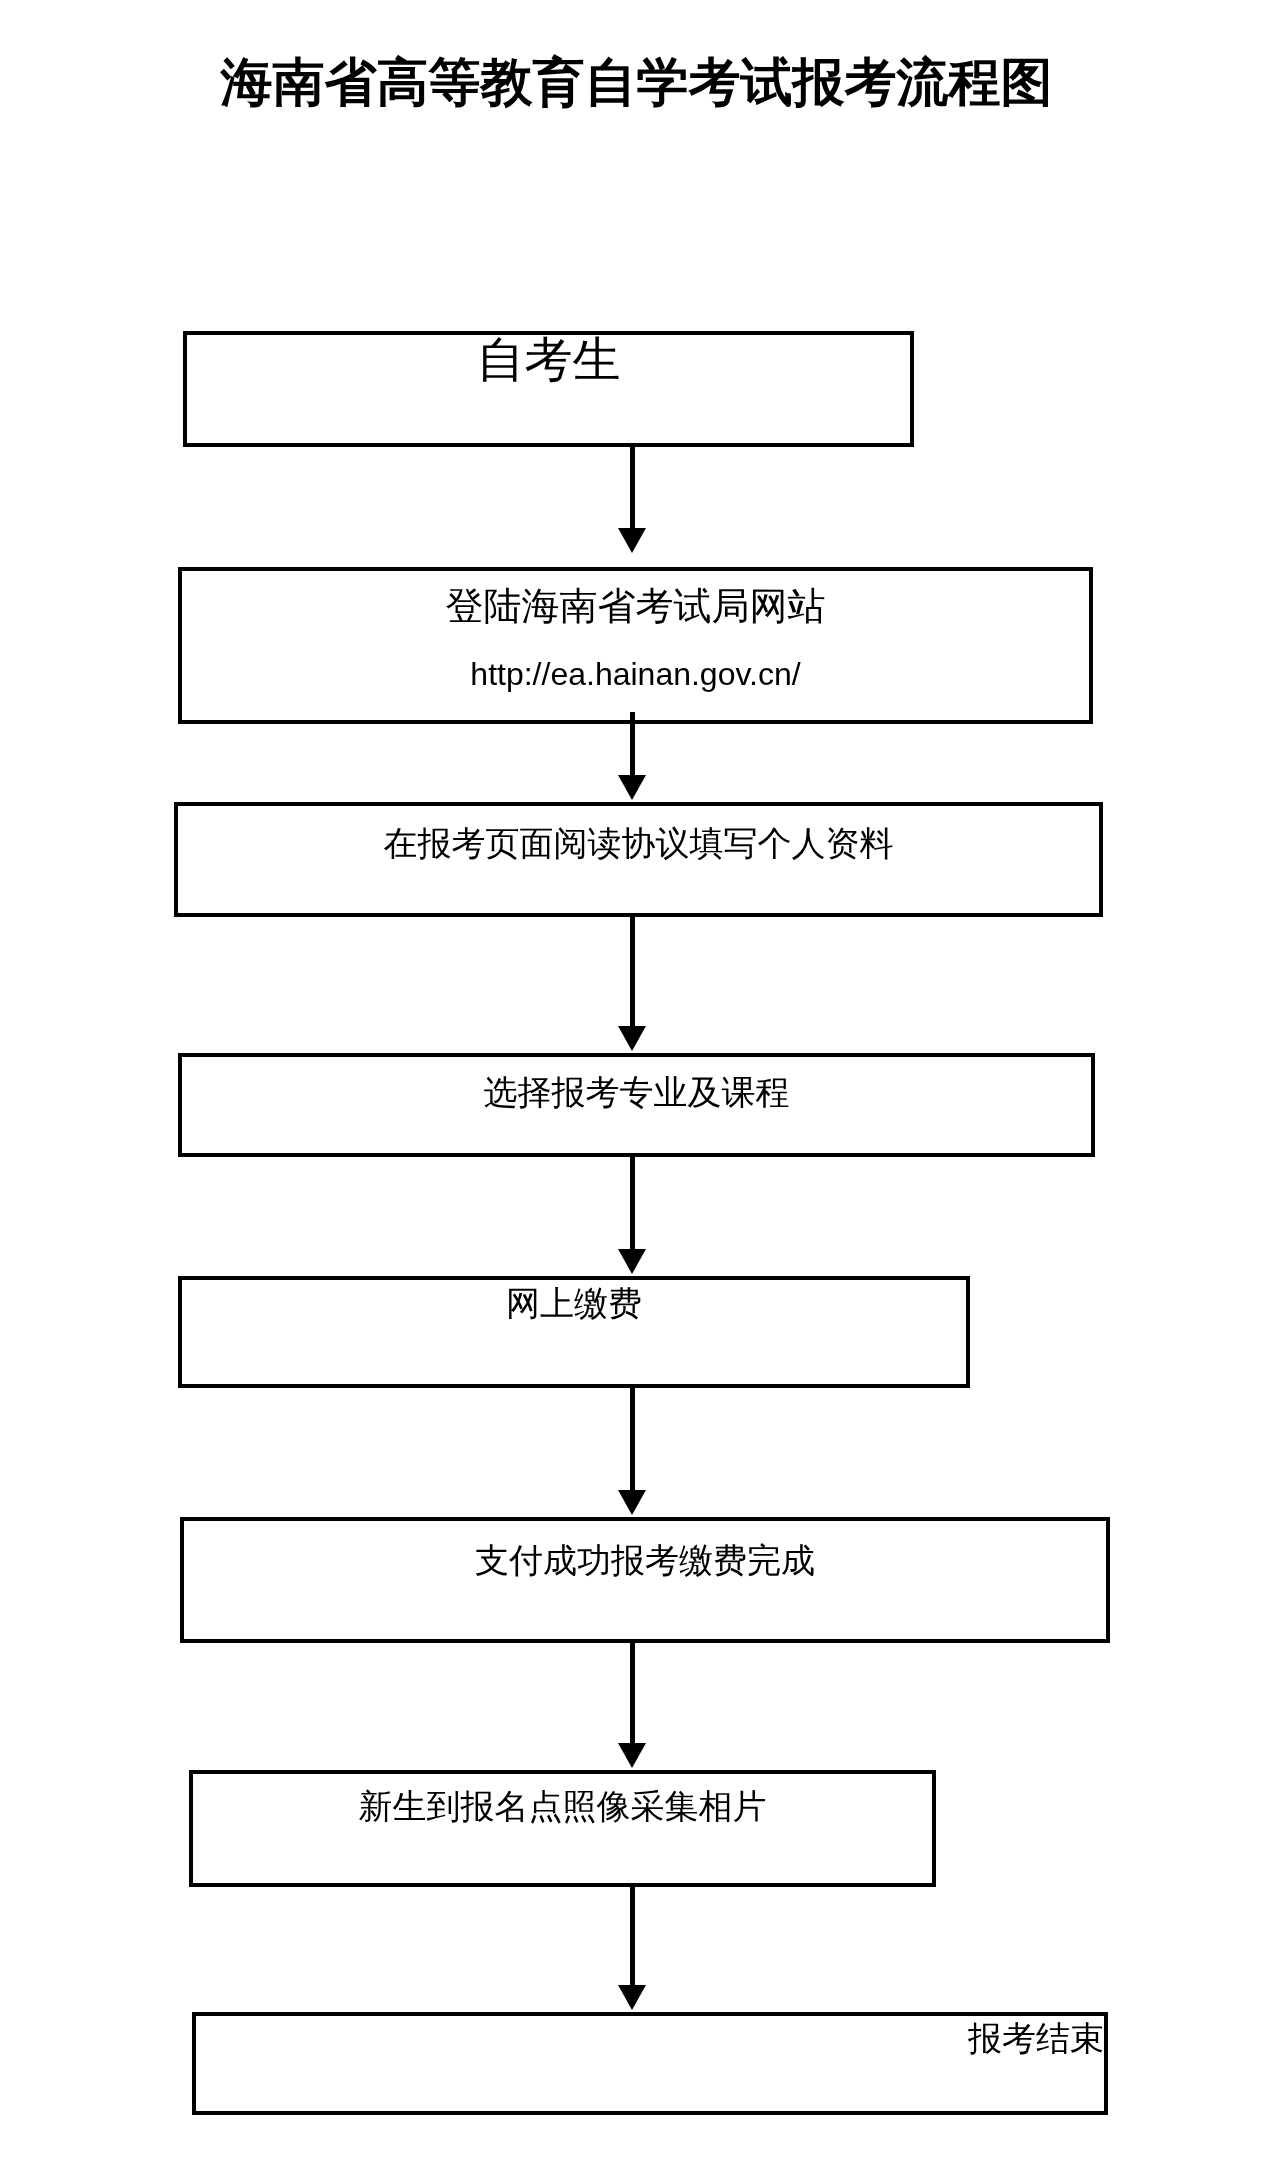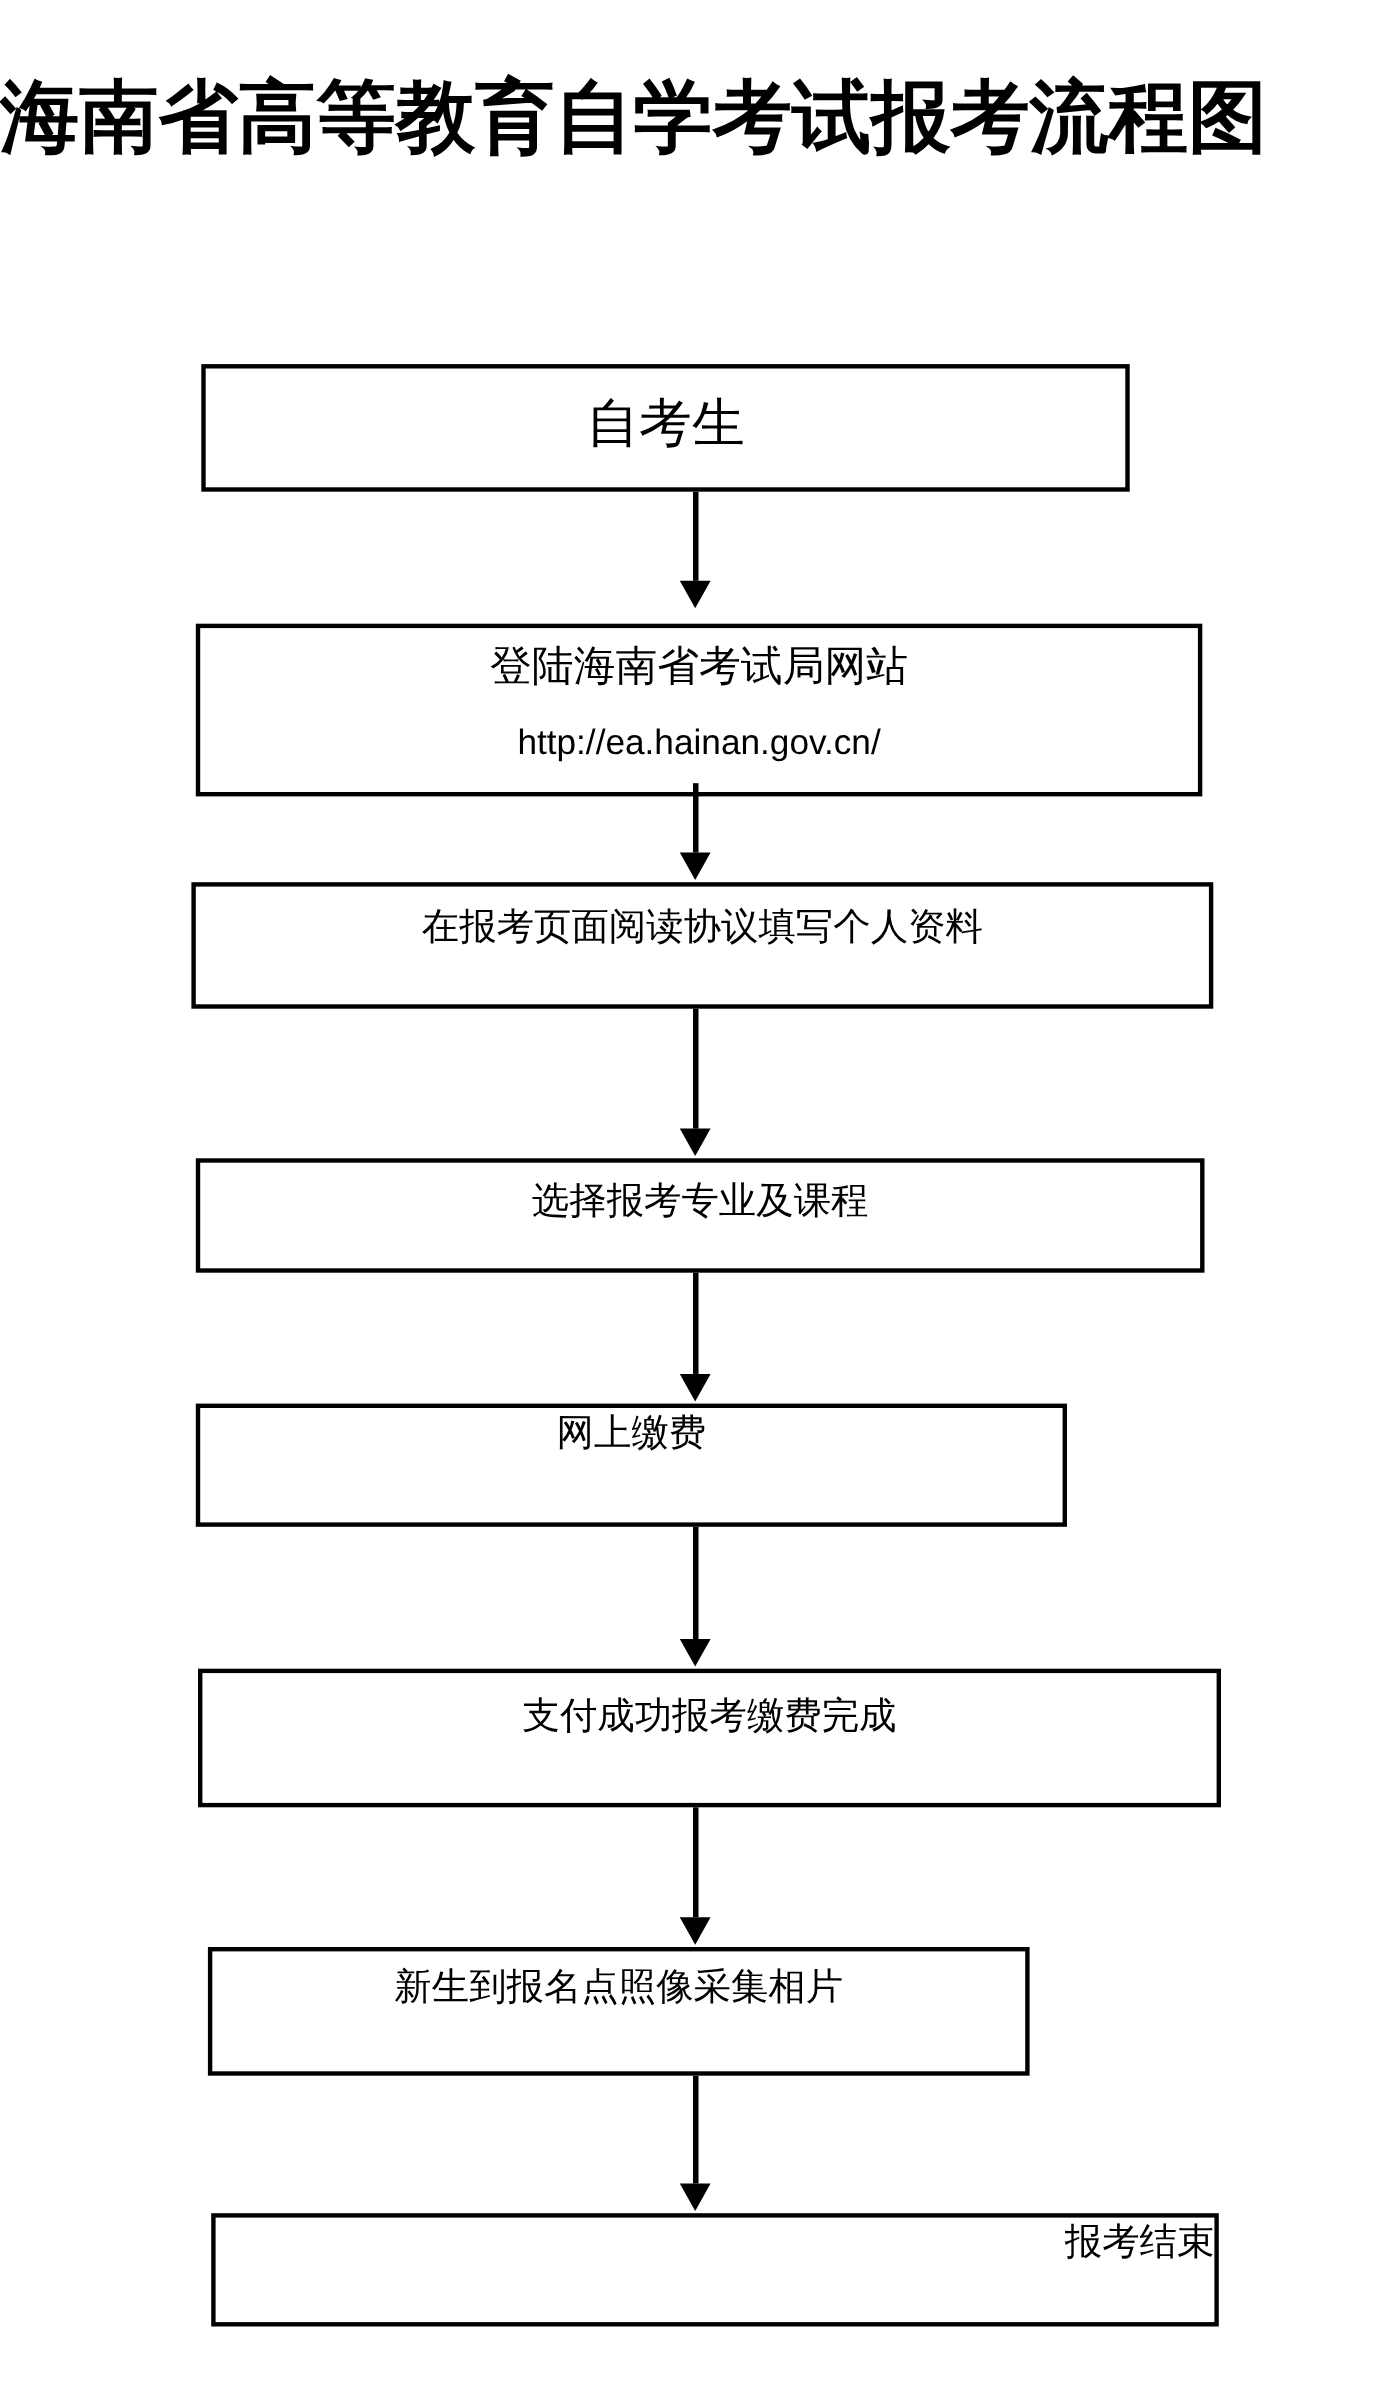--- a/index.html
+++ b/index.html
@@ -14,21 +14,22 @@
     background: var(--background, #ffffff);
     font-family: "Liberation Serif", "DejaVu Serif", serif;
     color: var(--text, #000000);
     overflow: hidden;
   }
   .title {
     position: absolute;
     top: 18px;
     left: 0;
     width: 1273px;
-    font-size: 72px;
+    text-align: center;
+    font-size: 52px;
     line-height: 1.15;
     font-weight: bold;
     letter-spacing: 0px;
     white-space: nowrap;
   }
   .box {
     position: absolute;
     box-sizing: border-box;
     border: 4px solid var(--box-border, #000000);
     background: var(--background, #ffffff);
@@ -37,21 +38,21 @@
     align-items: center;
     justify-content: flex-start;
     text-align: center;
   }
   .label {
     font-size: 34px;
     line-height: 1.05;
     white-space: nowrap;
   }
   
-  .s1 { left: 183px; top: 331px;  width: 844px; height: 116px; padding-top: 26px; }
+  .s1 { left: 183px; top: 331px;  width: 731px; height: 116px; }
   .s1 .label { font-size: 48px; }
   .s2 { left: 178px; top: 555px;  width: 915px; height: 157px; padding-top: 2px; margin-top: 12px; }
   .s2 .label { font-size: 38px; line-height: 66px; }
   .s2 .url {
     font-family: Liberation Sans, sans-serif;
     font-size: 32px;
     line-height: 70px;
     letter-spacing: 0px;
     white-space: nowrap;
   }

